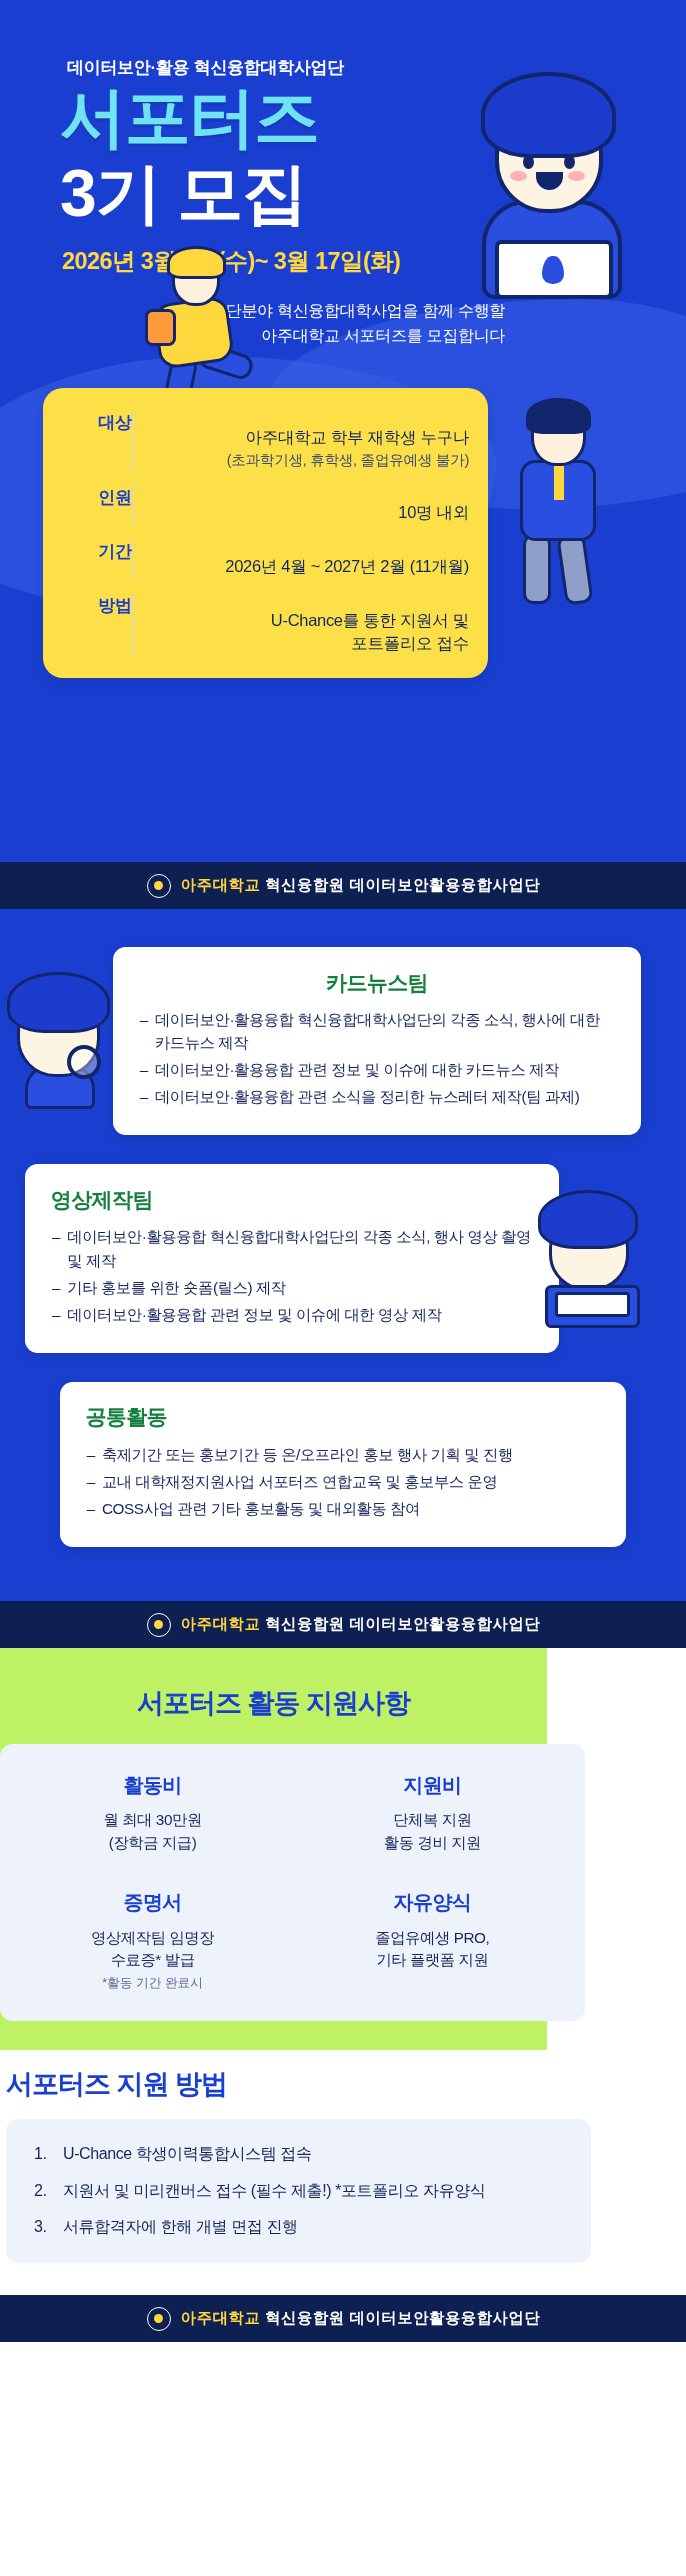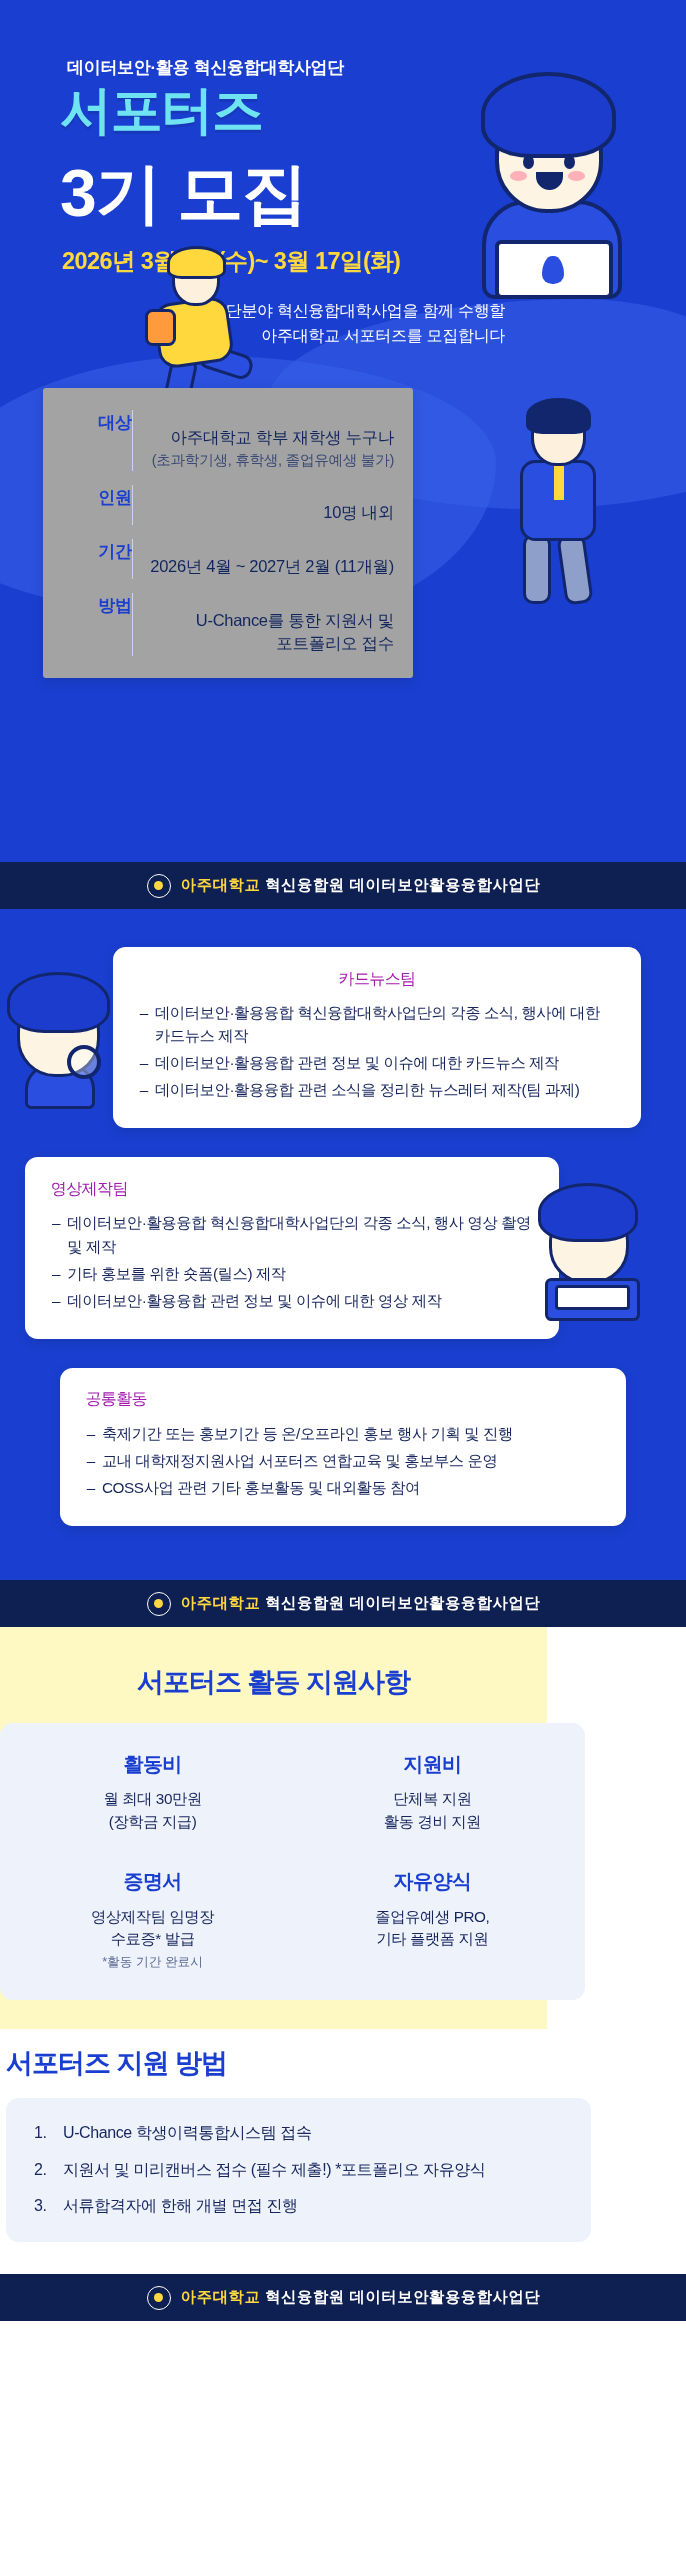--- a/index.html
+++ b/index.html
@@ -46,21 +46,21 @@
     left: 67px; top: 56px;
     color: #ffffff;
     font-size: 17px;
     font-weight: bold;
     letter-spacing: -0.3px;
   }
   .hero-title1 {
     position: absolute;
     left: 60px; top: 83px;
     color: #6fe3f2;
-    font-size: 52px;
+    font-size: 66px;
     font-weight: bold;
     letter-spacing: -1.3px;
     line-height: 1.05;
     text-shadow: 0 2.5px 0 rgba(0,0,0,.10);
   }
   .hero-title2 {
     position: absolute;
     left: 60px; top: 159px;
     color: #ffffff;
     font-size: 66px;
@@ -82,24 +82,24 @@
     color: #ffffff;
     font-size: 16px;
     line-height: 1.55;
     letter-spacing: -0.3px;
   }
 
   
   .info-box {
     position: absolute;
     left: 43px; top: 388px;
-    width: 370px;
+    width: 445px;
     padding: 21.6px 19px 21.6px 21.6px;
-    background: #a3a3a3;
-    border-radius: 3px;
+    background: #fde047;
+    border-radius: 20px;
     box-shadow: 0 3.8px 12.7px rgba(0,0,0,.12);
   }
   .info-row { display: flex; align-items: flex-start; margin-bottom: 14px; }
   .info-row:last-child { margin-bottom: 0; }
   .info-key {
     flex: 0 0 67px;
     color: #1a3fd0;
     font-size: 17px;
     font-weight: bold;
     letter-spacing: -0.3px;
@@ -221,23 +221,23 @@
     margin: 0 auto 29px auto;
     width: 566px;
     background: #ffffff;
     border-radius: 12.7px;
     padding: 21.6px 25.4px 23px 25.4px;
     box-shadow: 0 3.8px 11.4px rgba(0,0,0,.12);
   }
   .card.offset-right { margin-left: 113px; margin-right: 7.6px; width: 528px; }
   .card.offset-left  { margin-left: 25.4px; width: 534px; }
   .card-title {
-    color: #a21caf;
-    font-size: 16px;
-    font-weight: normal;
+    color: #15803d;
+    font-size: 21px;
+    font-weight: bold;
     letter-spacing: -0.6px;
     margin-bottom: 11.4px;
   }
   .card.center-title .card-title { text-align: center; }
   .bullets { list-style: none; }
   .bullets li {
     position: relative;
     color: #16255c;
     font-size: 15.3px;
     line-height: 1.52;
@@ -261,21 +261,21 @@
 
   .m-card2 { right: -95px; top: 25.4px; width: 121px; height: 140px; }
   .m-card2 .head { position:absolute; left:15.3px; top:21.6px; width:80px; height:80px; background:#fdf4e3; border:3.8px solid #12266e; border-radius:46%; }
   .m-card2 .hair { position:absolute; left:5.1px; top:0px; width:100px; height:59px; background:#1b3ccc; border:3.8px solid #12266e; border-radius:55% 55% 40% 40%; }
   .m-card2 .laptop { position:absolute; left:11.4px; top:95px; width:95px; height:43px; background:#2a4fe0; border:3.8px solid #12266e; border-radius:6.4px; }
   .m-card2 .laptop-in { position:absolute; left:21.6px; top:102px; width:75px; height:25.4px; background:#ffffff; border:3.2px solid #12266e; border-radius:3.8px; }
 
   
   .support {
     width: 547px;
-    background: #fef9c3;
+    background: #bef264;
     padding: 37px 0 29px 0;
   }
   .section-title {
     text-align: center;
     color: #1a3fd0;
     font-size: 27px;
     font-weight: bold;
     letter-spacing: -1px;
     margin-bottom: 23px;
   }

